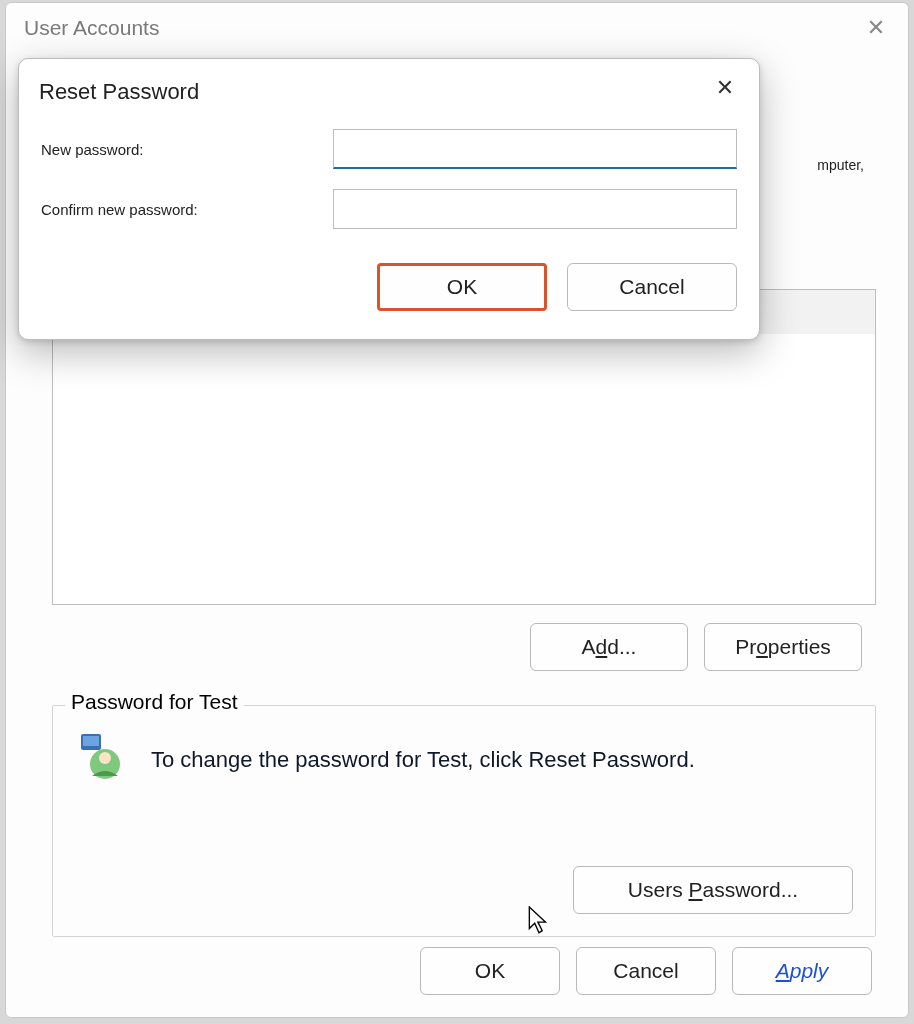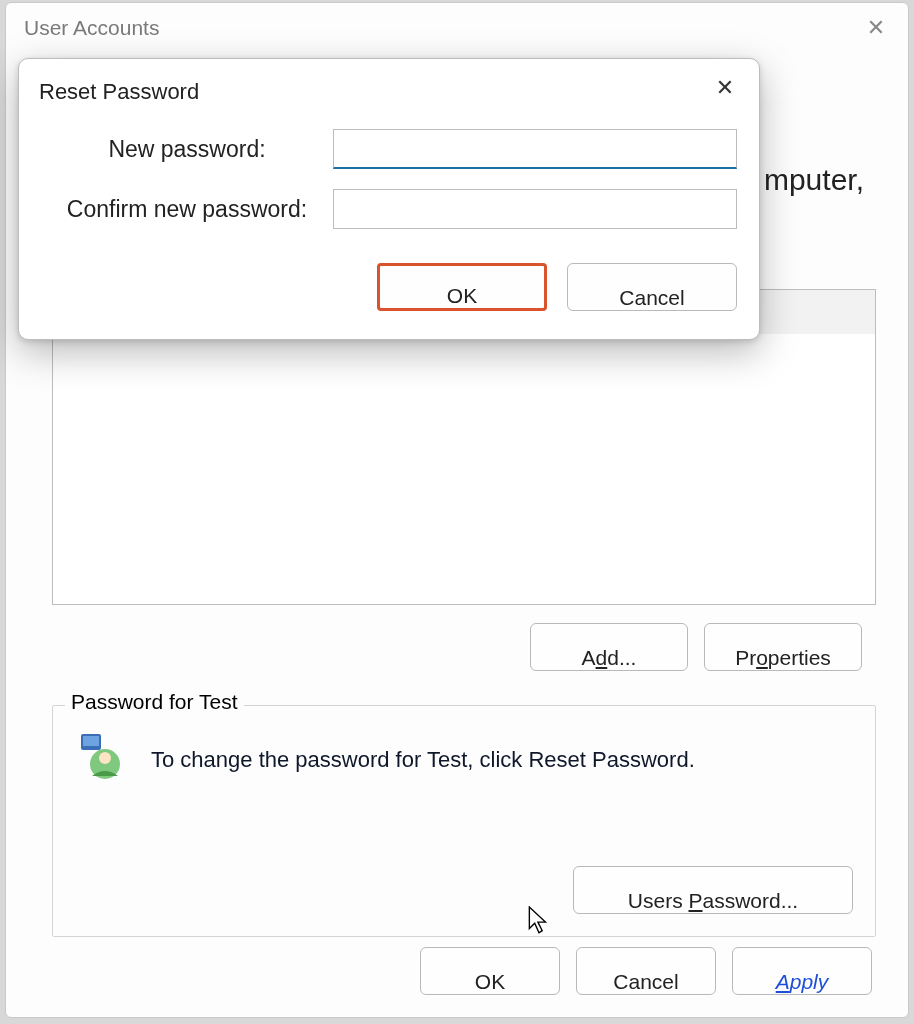--- a/index.html
+++ b/index.html
@@ -38,22 +38,22 @@
       line-height: 28px;
       cursor: default;
     }
     .parent-client {
       position: absolute;
       top: 50px; left: 14px; right: 14px; bottom: 14px;
       background: #fdfdfd;
     }
     .intro-text {
       position: absolute;
-      top: 110px; right: 30px;
-      font-size: 30px;
+      top: 104px; right: 30px;
+      font-size: 14px;
       color: #222;
     }
     .userlist {
       position: absolute;
       top: 236px; left: 32px;
       width: 824px; height: 316px;
       border: 1px solid #bdbdbd;
       background: #fff;
     }
     .userlist-row {
@@ -80,21 +80,21 @@
     .win-button {
       height: 48px;
       min-width: 158px;
       padding: 0 18px;
       border: 1px solid #b9b9b9;
       border-radius: 6px;
       background: #fefefe;
       font-size: 21px;
       color: #222;
       display: flex;
-      align-items: flex-end;
+      align-items: center;
       justify-content: center;
       cursor: default;
     }
     .win-button.disabled { color: #1d4ed8; font-style: italic; }
     .underline-first { text-decoration: underline; }
     .groupbox {
       position: absolute;
       top: 652px; left: 32px;
       width: 824px; height: 232px;
       border: 1px solid #d4d4d4;
@@ -159,24 +159,23 @@
     }
     .modal-body {
       padding: 12px 22px 22px 22px;
     }
     .form-row {
       display: flex;
       align-items: center;
       margin-bottom: 20px;
     }
     .form-row label {
-      font-size: 23px;
+      font-size: 15px;
       color: #222;
       width: 292px;
-      text-align: center;
     }
     .form-row input {
       flex: 1;
       height: 40px;
       border: 1px solid #bcbcbc;
       background: #fff;
       font-size: 20px;
       padding: 0 8px;
       outline: none;
     }

